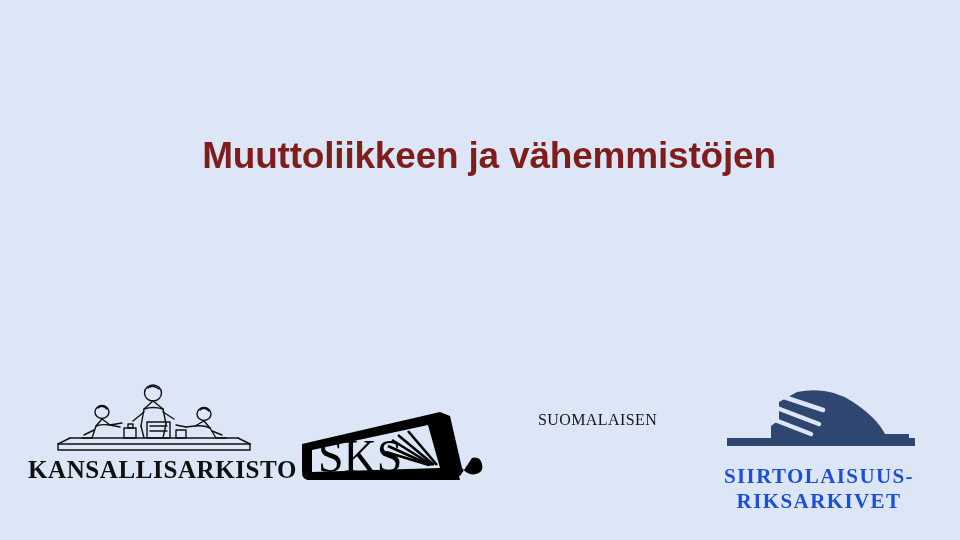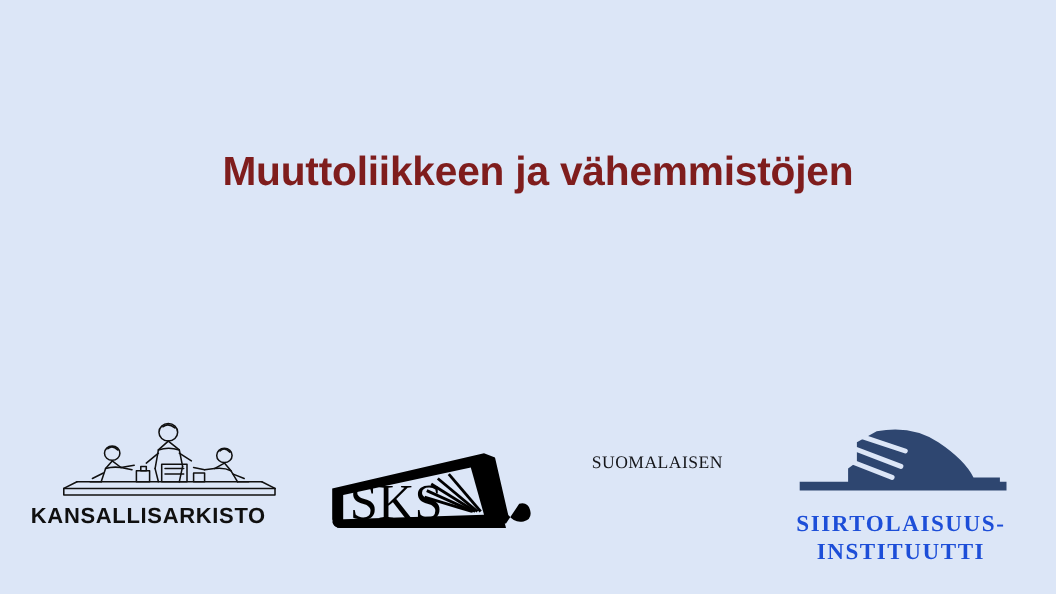--- a/index.html
+++ b/index.html
@@ -57,23 +57,23 @@
   #logo-kansallisarkisto {
     left: 28px;
     top: 2px;
     width: 252px;
   }
   #ka-emblem {
     display: block;
     margin: 0 auto 6px auto;
   }
   .ka-wordmark {
-    font-family: Liberation Sans, sans-serif;
+    font-family: Liberation Serif, serif;
     font-weight: bold;
-    font-size: 20px;
+    font-size: 25px;
     line-height: 23.5px;
     letter-spacing: 0.6px;
     color: #101010;
     text-align: left;
     white-space: nowrap;
   }
 
   
   #logo-sks {
     left: 300px;
@@ -223,18 +223,18 @@
                  L8 66 L8 58 L52 58 L52 46 L60 40 L60 22 Z" fill="#2e4670"></path>
 
         <g stroke="#dce6f7" stroke-width="4.5" stroke-linecap="round">
           <path d="M62 16 L104 30"></path>
           <path d="M58 28 L100 44"></path>
           <path d="M56 40 L92 54"></path>
         </g>
       </svg>
       <div>
         <span class="si-line">SIIRTOLAISUUS-</span>
-        <span class="si-line">INSTITUUTTI</span>
+        <span class="si-line">RIKSARKIVET</span>
       </div>
     </div>
 
   </div>
 </div>
 
 </body></html>

